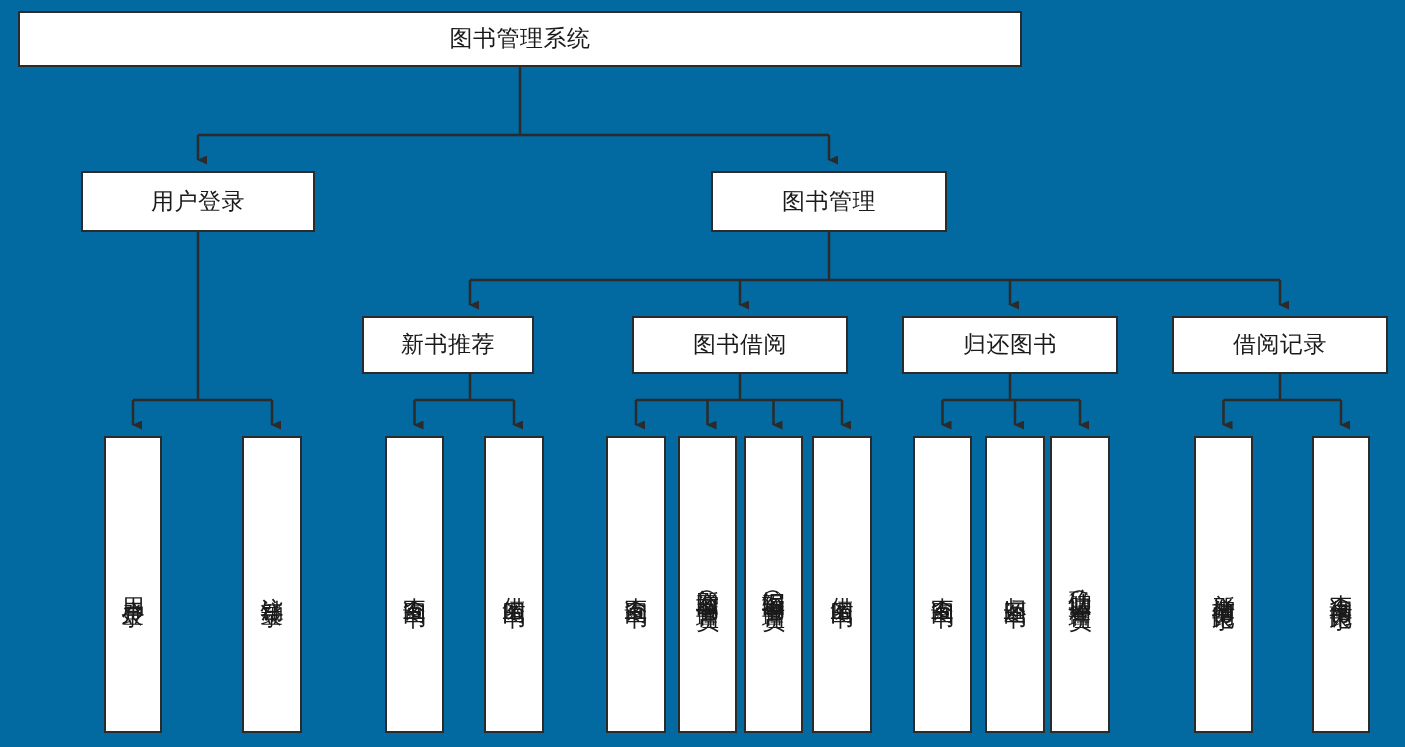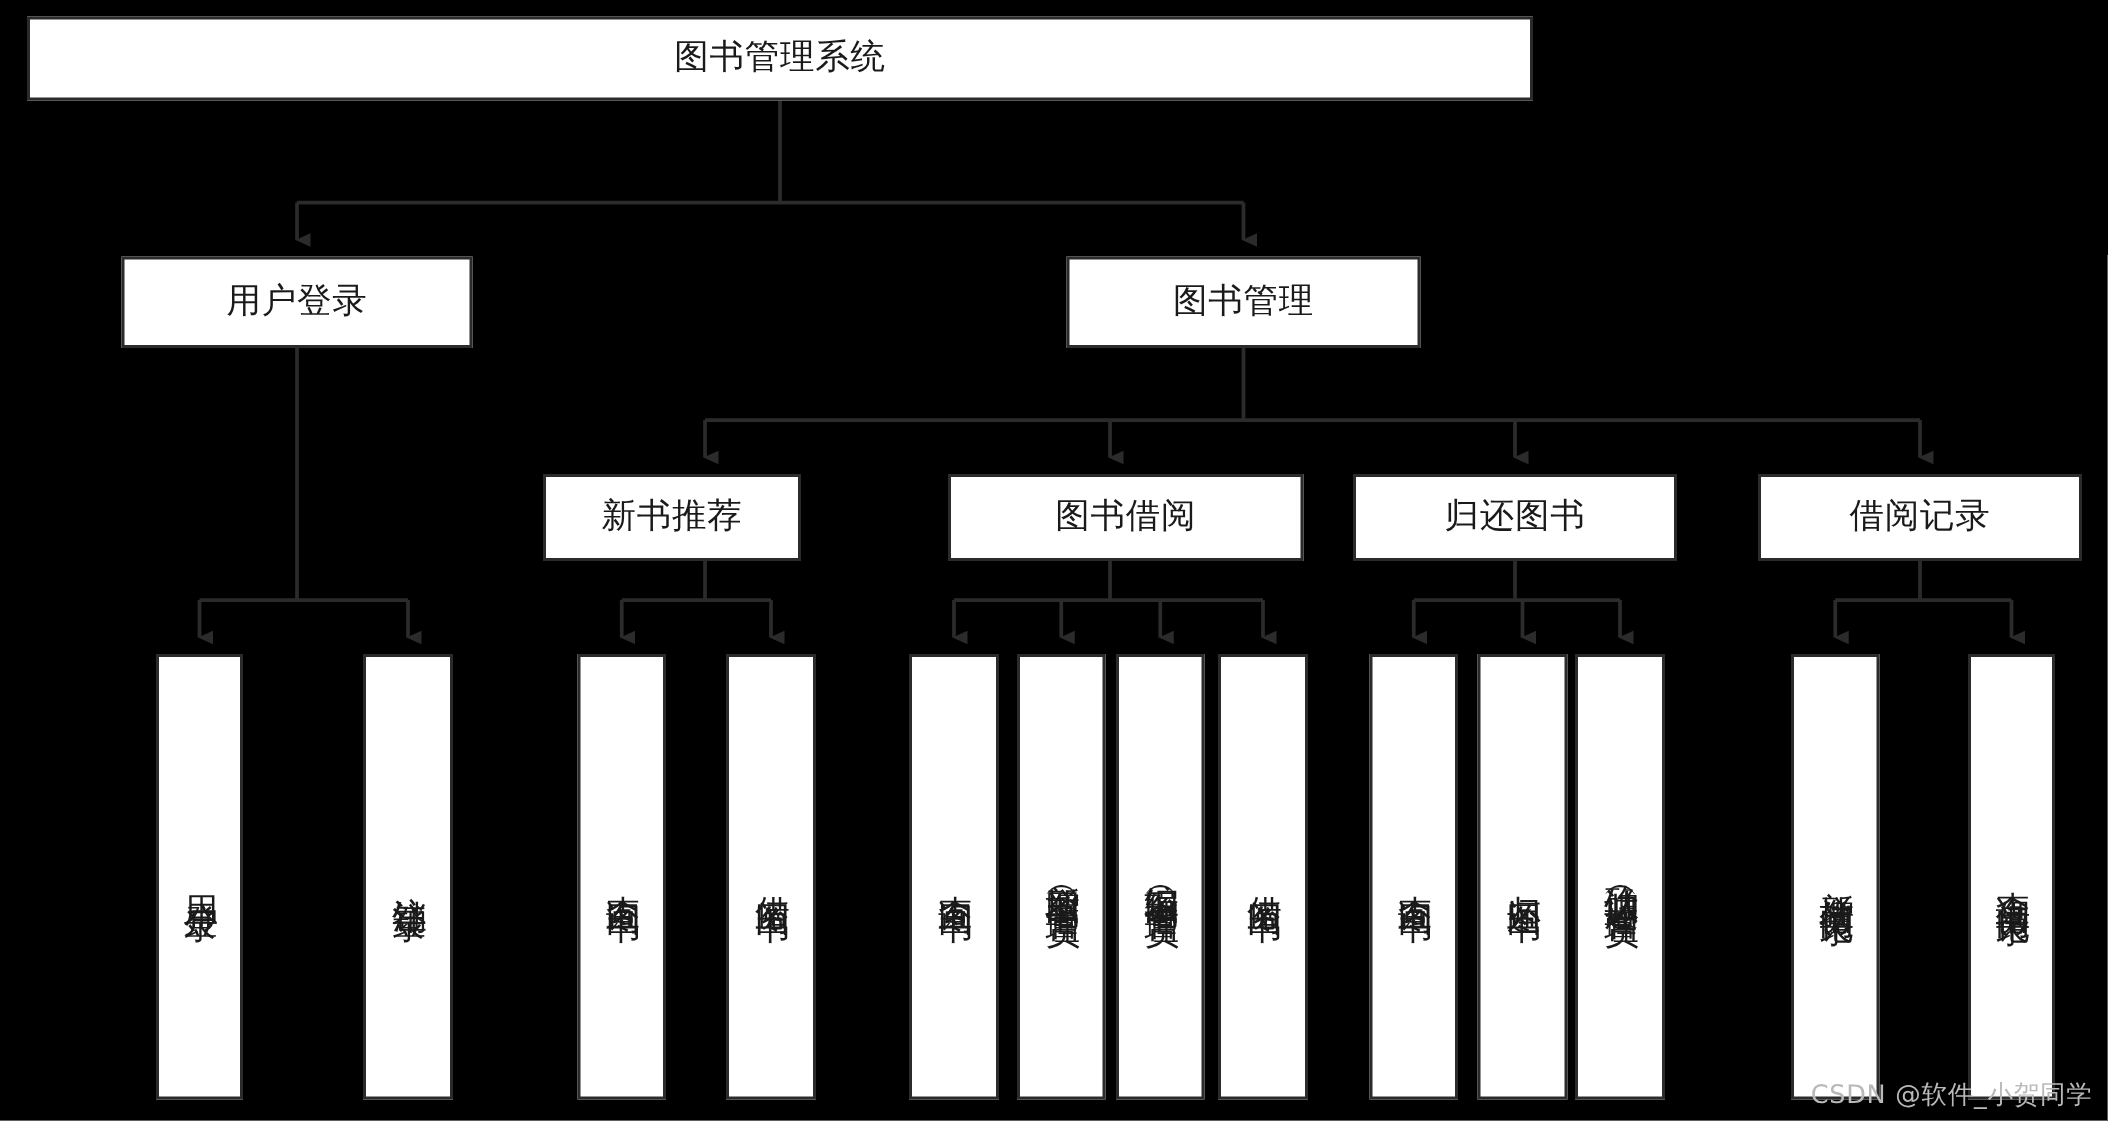--- a/index.html
+++ b/index.html
@@ -10,21 +10,21 @@
   body {
     width: 1405px;
     height: 747px;
     font-family: "DejaVu Sans", "Liberation Sans", sans-serif;
     overflow: hidden;
   }
   #diagram-root {
     position: relative;
     width: 1405px;
     height: 747px;
-    background: #000000;
+    background: #0369a1;
     text-decoration: underline;
   }
   svg.edges {
     position: absolute;
     left: 0;
     top: 0;
     width: 1405px;
     height: 747px;
   }
   .node {
@@ -119,21 +119,21 @@
       </div>
       <div class="node horizontal" style="left: 81px; top: 171px; width: 234px; height: 61px;">
         <span class="label">用户登录</span>
       </div>
       <div class="node horizontal" style="left: 711px; top: 171px; width: 236px; height: 61px;">
         <span class="label">图书管理</span>
       </div>
       <div class="node horizontal" style="left: 362px; top: 316px; width: 172px; height: 58px;">
         <span class="label">新书推荐</span>
       </div>
-      <div class="node horizontal" style="left: 632px; top: 316px; width: 237px; height: 58px;">
+      <div class="node horizontal" style="left: 632px; top: 316px; width: 216px; height: 58px;">
         <span class="label">图书借阅</span>
       </div>
       <div class="node horizontal" style="left: 902px; top: 316px; width: 216px; height: 58px;">
         <span class="label">归还图书</span>
       </div>
       <div class="node horizontal" style="left: 1172px; top: 316px; width: 216px; height: 58px;">
         <span class="label">借阅记录</span>
       </div>
       <div class="node vertical" style="left: 104px; top: 436px; width: 58px; height: 297px;">
         <span class="label">用户登录</span>
@@ -169,14 +169,13 @@
         <span class="label">确认归还（管理员）</span>
       </div>
       <div class="node vertical" style="left: 1194px; top: 436px; width: 59px; height: 297px;">
         <span class="label">新增借阅记录</span>
       </div>
       <div class="node vertical" style="left: 1312px; top: 436px; width: 58px; height: 297px;">
         <span class="label">查询借阅记录</span>
       </div>
     </div>
 
-  <div id="watermark">CSDN @软件_小贺同学</div>
 </div>
 
 </body></html>

